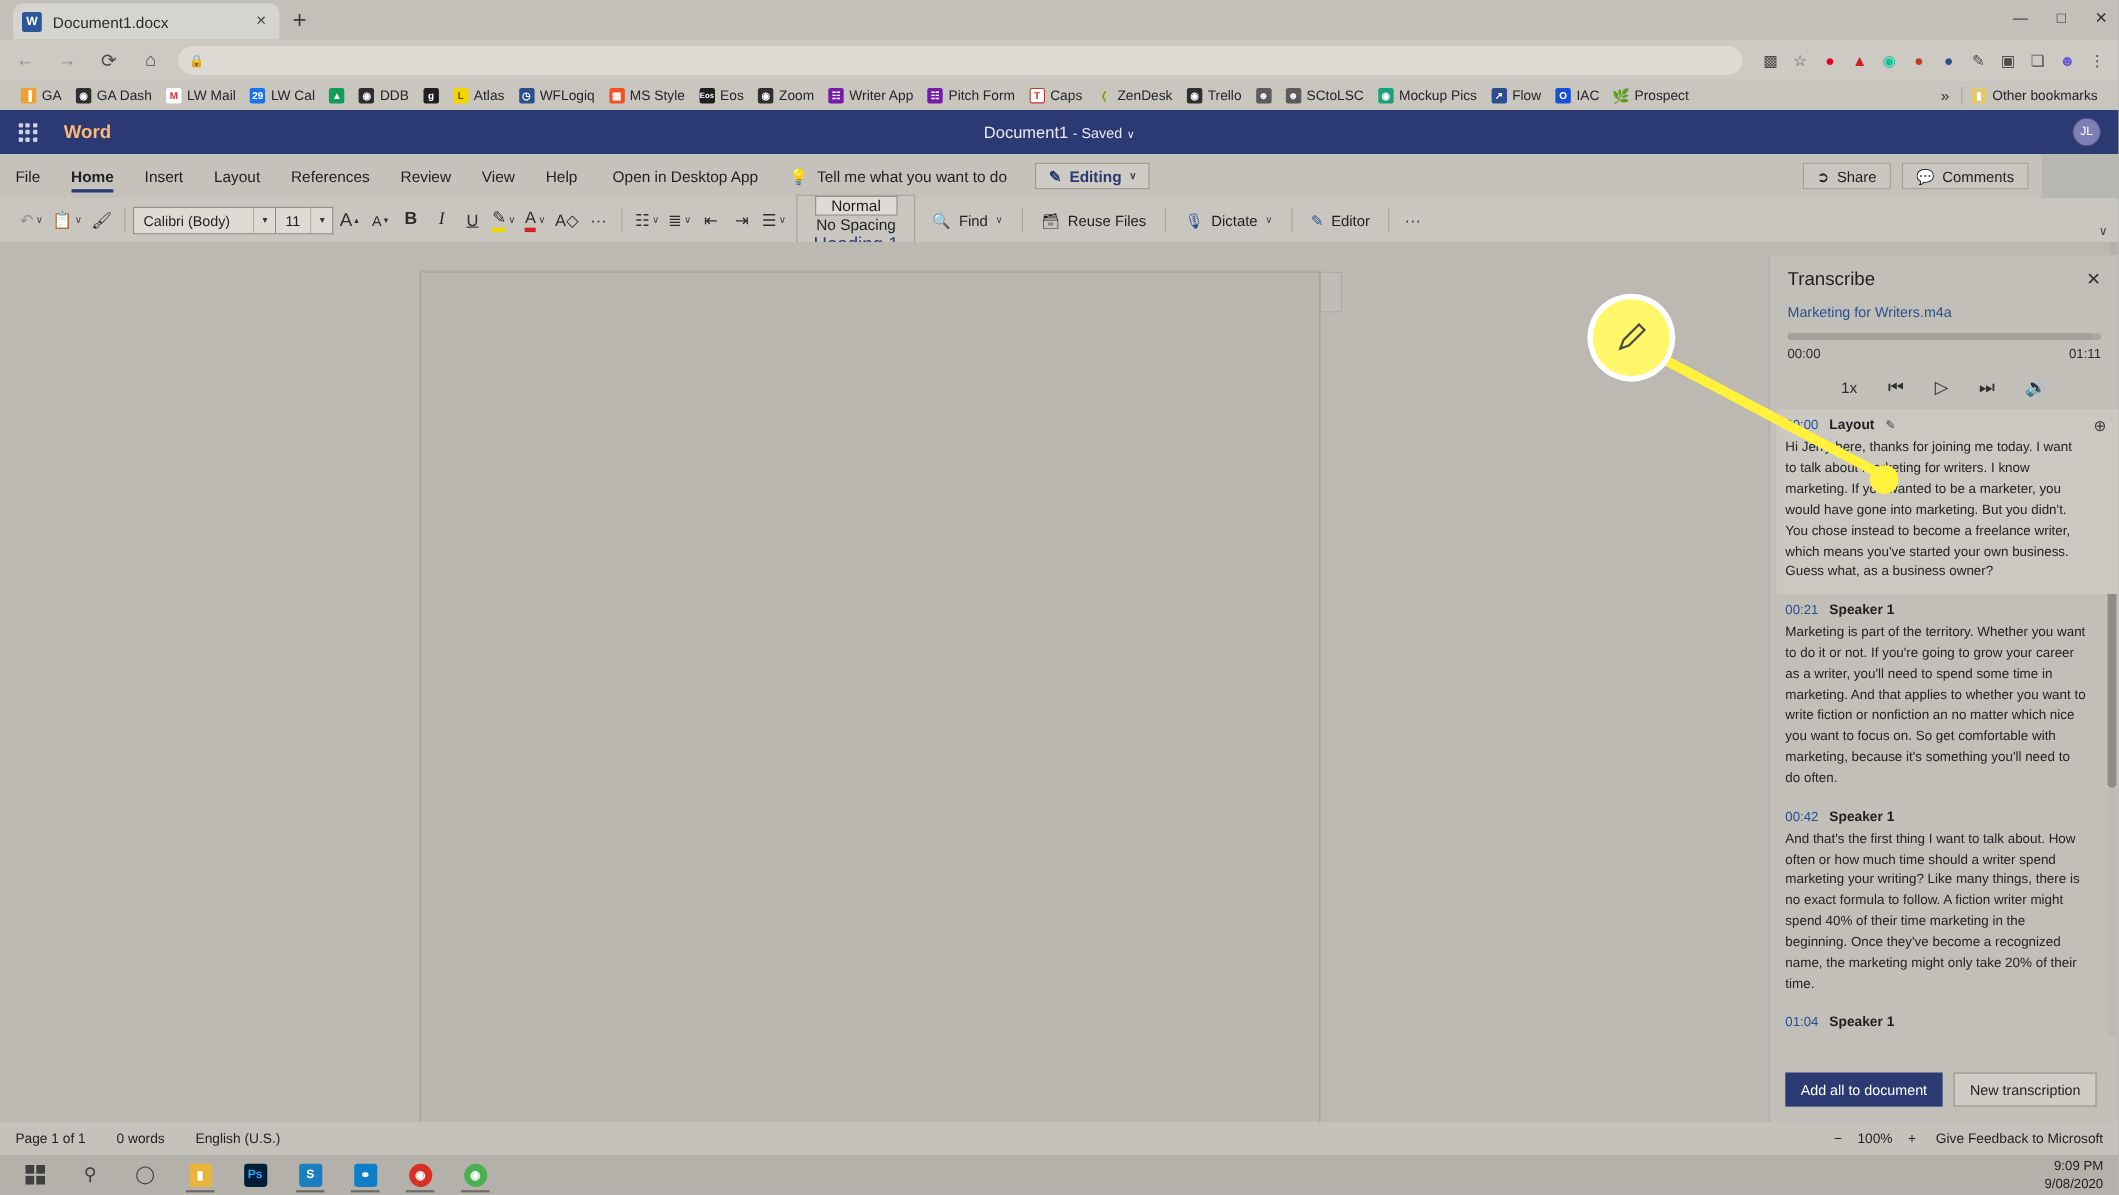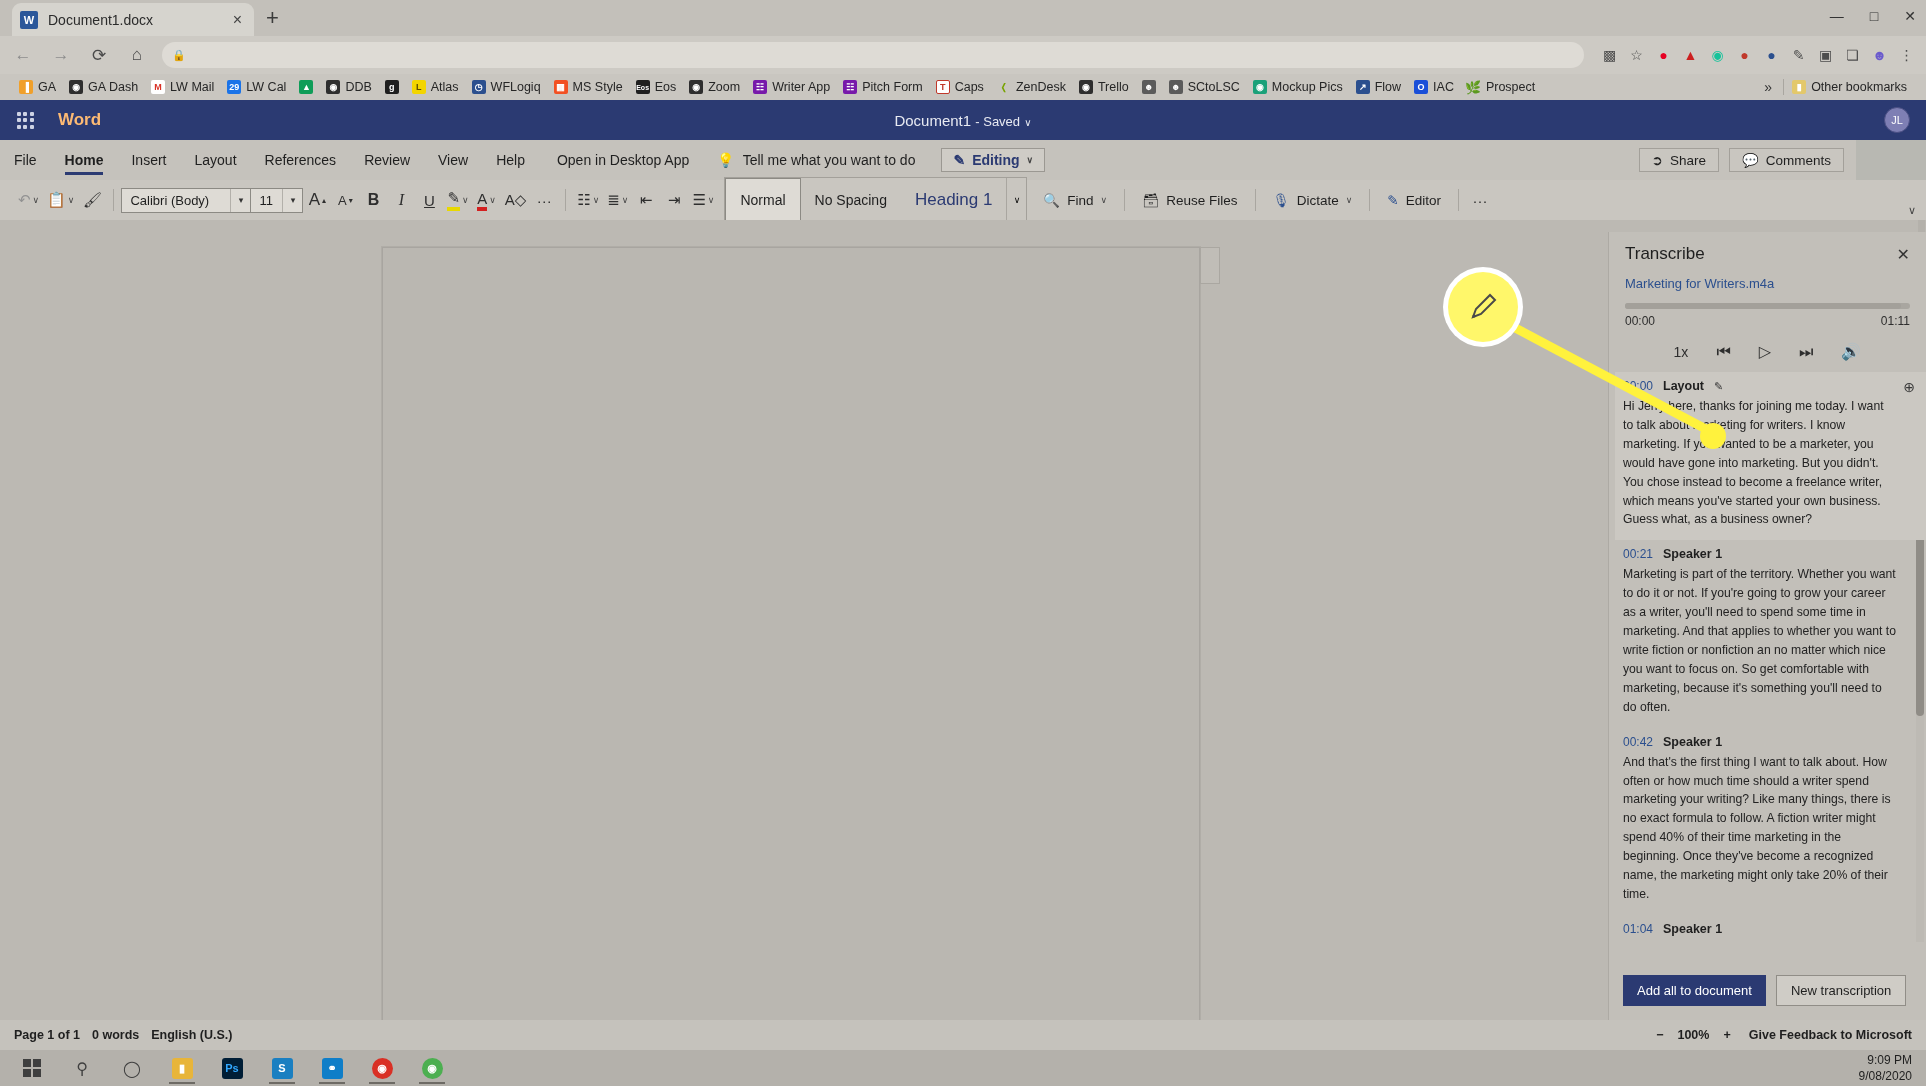--- a/index.html
+++ b/index.html
@@ -163,21 +163,21 @@
     display: flex; align-items: center; font-size: 13px; color: #1f1f1f;
   }
   .combo .val { padding: 0 8px; white-space: nowrap; }
   .combo .cbtn {
     width: 20px; text-align: center; font-size: 9px; color: #333;
     border-left: 1px solid #b3b0aa; height: 100%;
     display: flex; align-items: center; justify-content: center;
   }
   .style-gal {
     display: flex; align-items: center; border: 1px solid #a3a09a;
-    background: #c9c6c0; height: 47px; margin: 0 6px;
+    background: #c9c6c0; height: 47px; margin: 0 6px; flex-direction: column;
   }
   .style-item {
     padding: 0 14px; height: 100%; display: flex; align-items: center;
     font-size: 14px; color: #1f1f1f; cursor: pointer;
   }
   .style-item.sel { background: #dedbd5; border: 1px solid #8c8a84; }
   .style-item.h1 { font-size: 17px; color: #2b3a72; }
   .style-more {
     width: 20px; height: 100%; display: flex; align-items: center;
     justify-content: center; font-size: 9px; border-left: 1px solid #a9a6a0;
@@ -276,21 +276,21 @@
   .btn-secondary {
     background: #cfccc6; color: #1f1f1f; font-size: 13px;
     border: 1px solid #908d87; padding: 7px 14px; cursor: pointer;
     font-family: inherit;
   }
 
   
   .statusbar {
     position: absolute; top: 1020px; left: 0; width: 1926px; height: 30px;
     background: #c5c2bc; display: flex; align-items: center;
-    font-size: 12.5px; color: #1f1f1f; padding: 0 14px; gap: 12px; font-weight: bold;
+    font-size: 12.5px; color: #1f1f1f; padding: 0 14px; gap: 28px;
   }
   .sb-right {
     position: absolute; right: 14px; display: flex; align-items: center; gap: 18px;
   }
   .zoom-ctrl { display: flex; align-items: center; gap: 14px; }
   .zoom-ctrl span { cursor: pointer; }
 
   
   .taskbar {
     position: absolute; top: 1050px; left: 0; width: 1926px; height: 36px;

